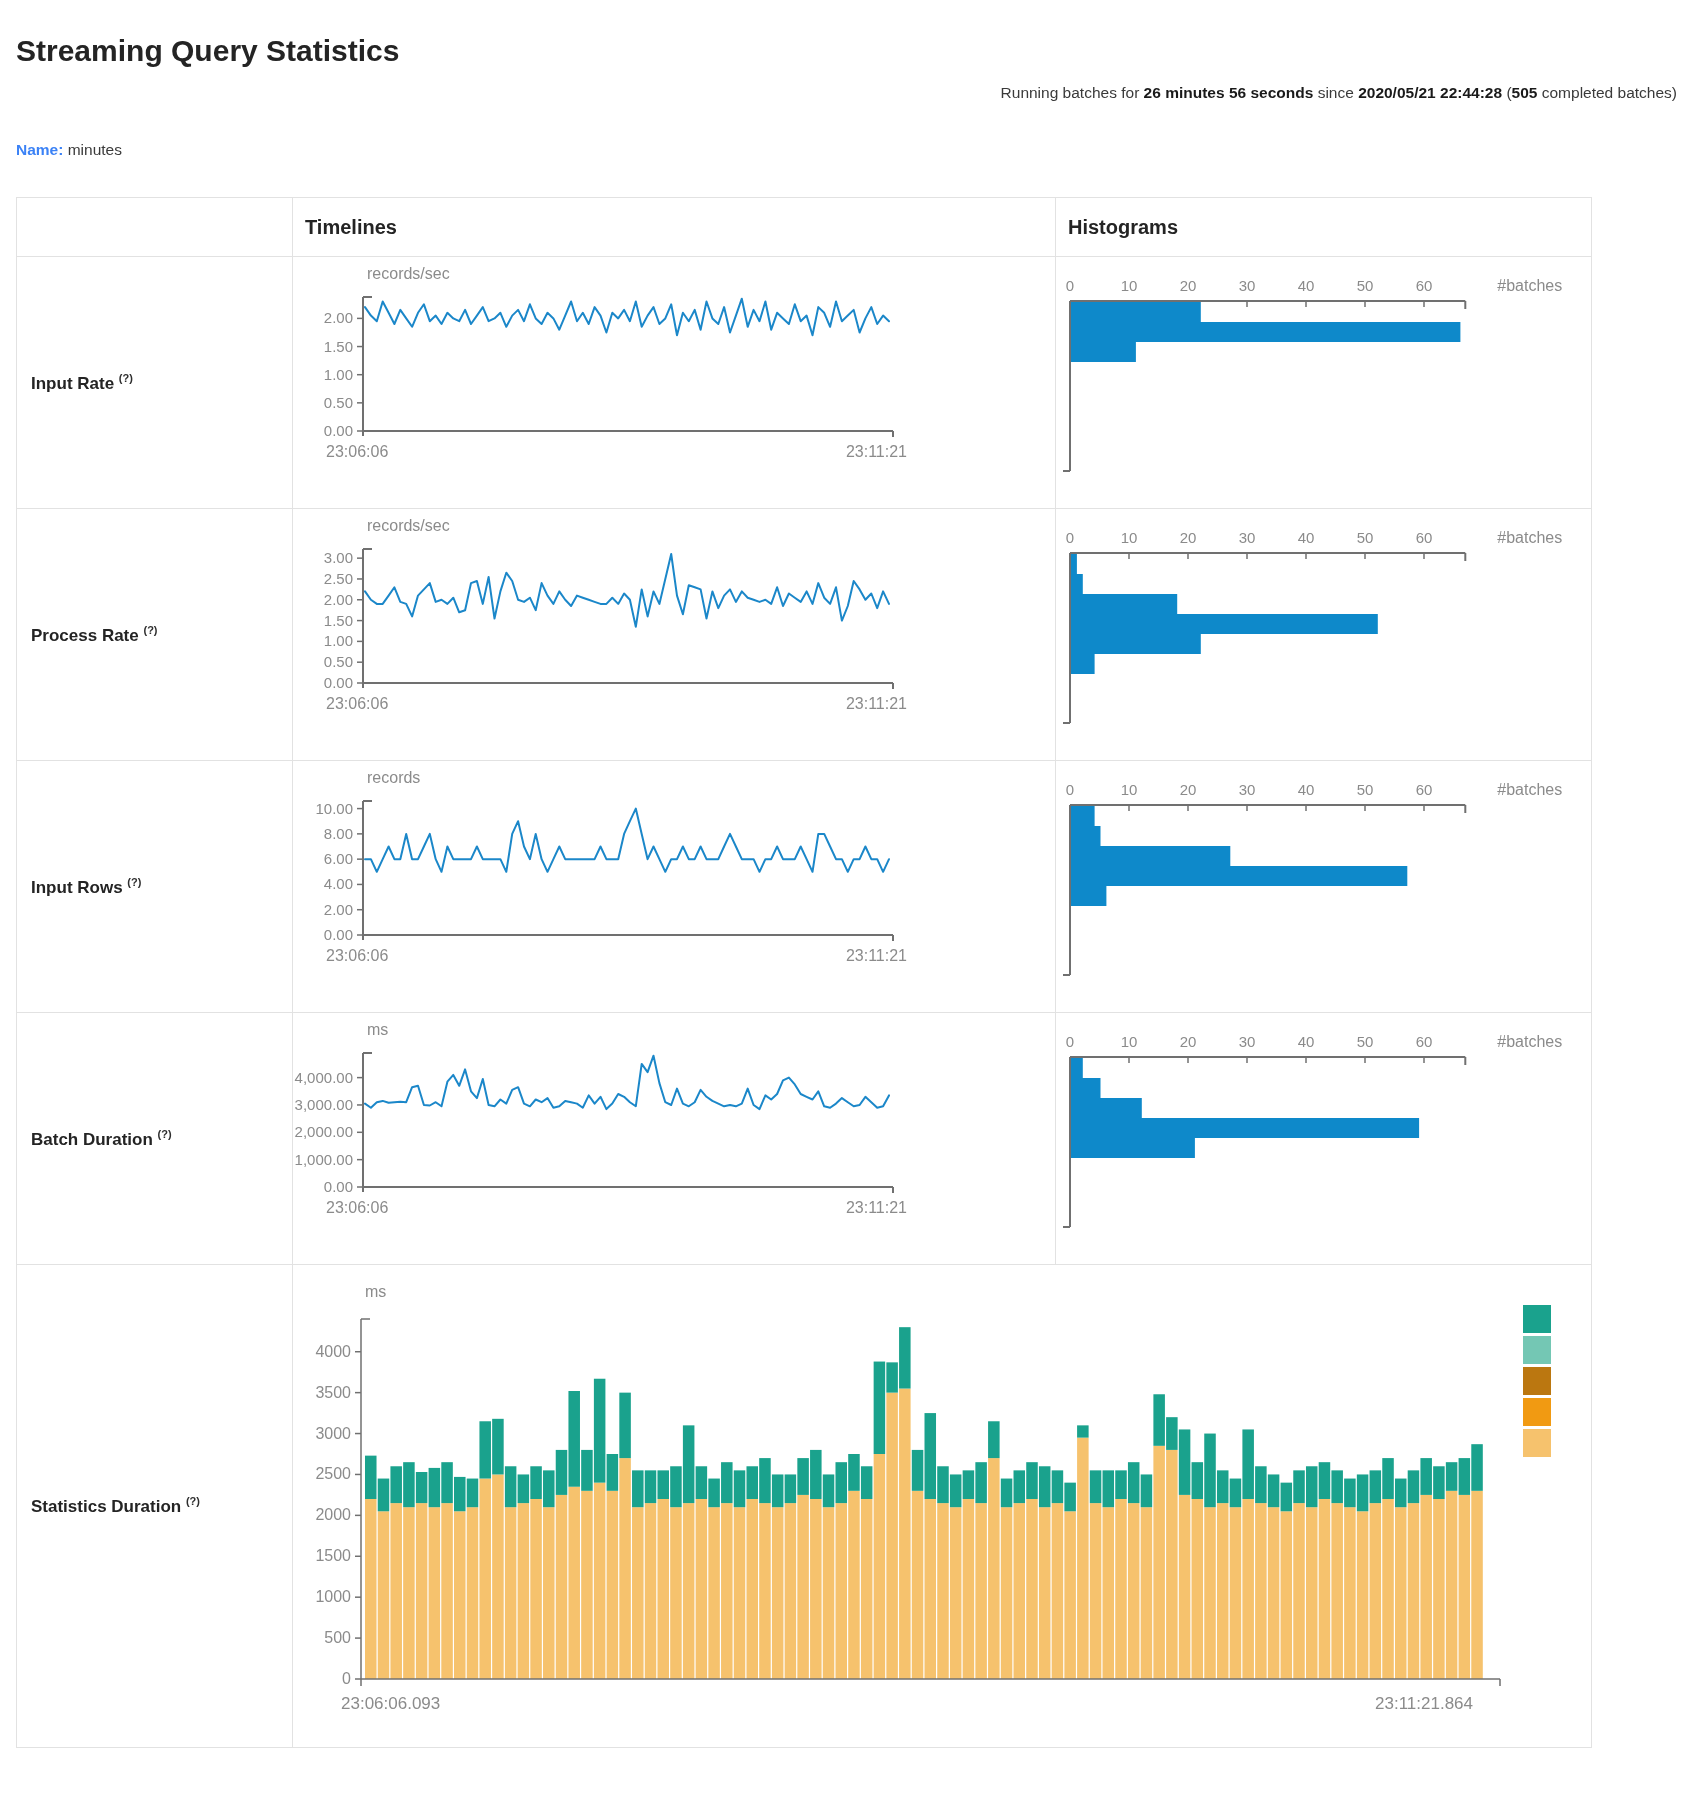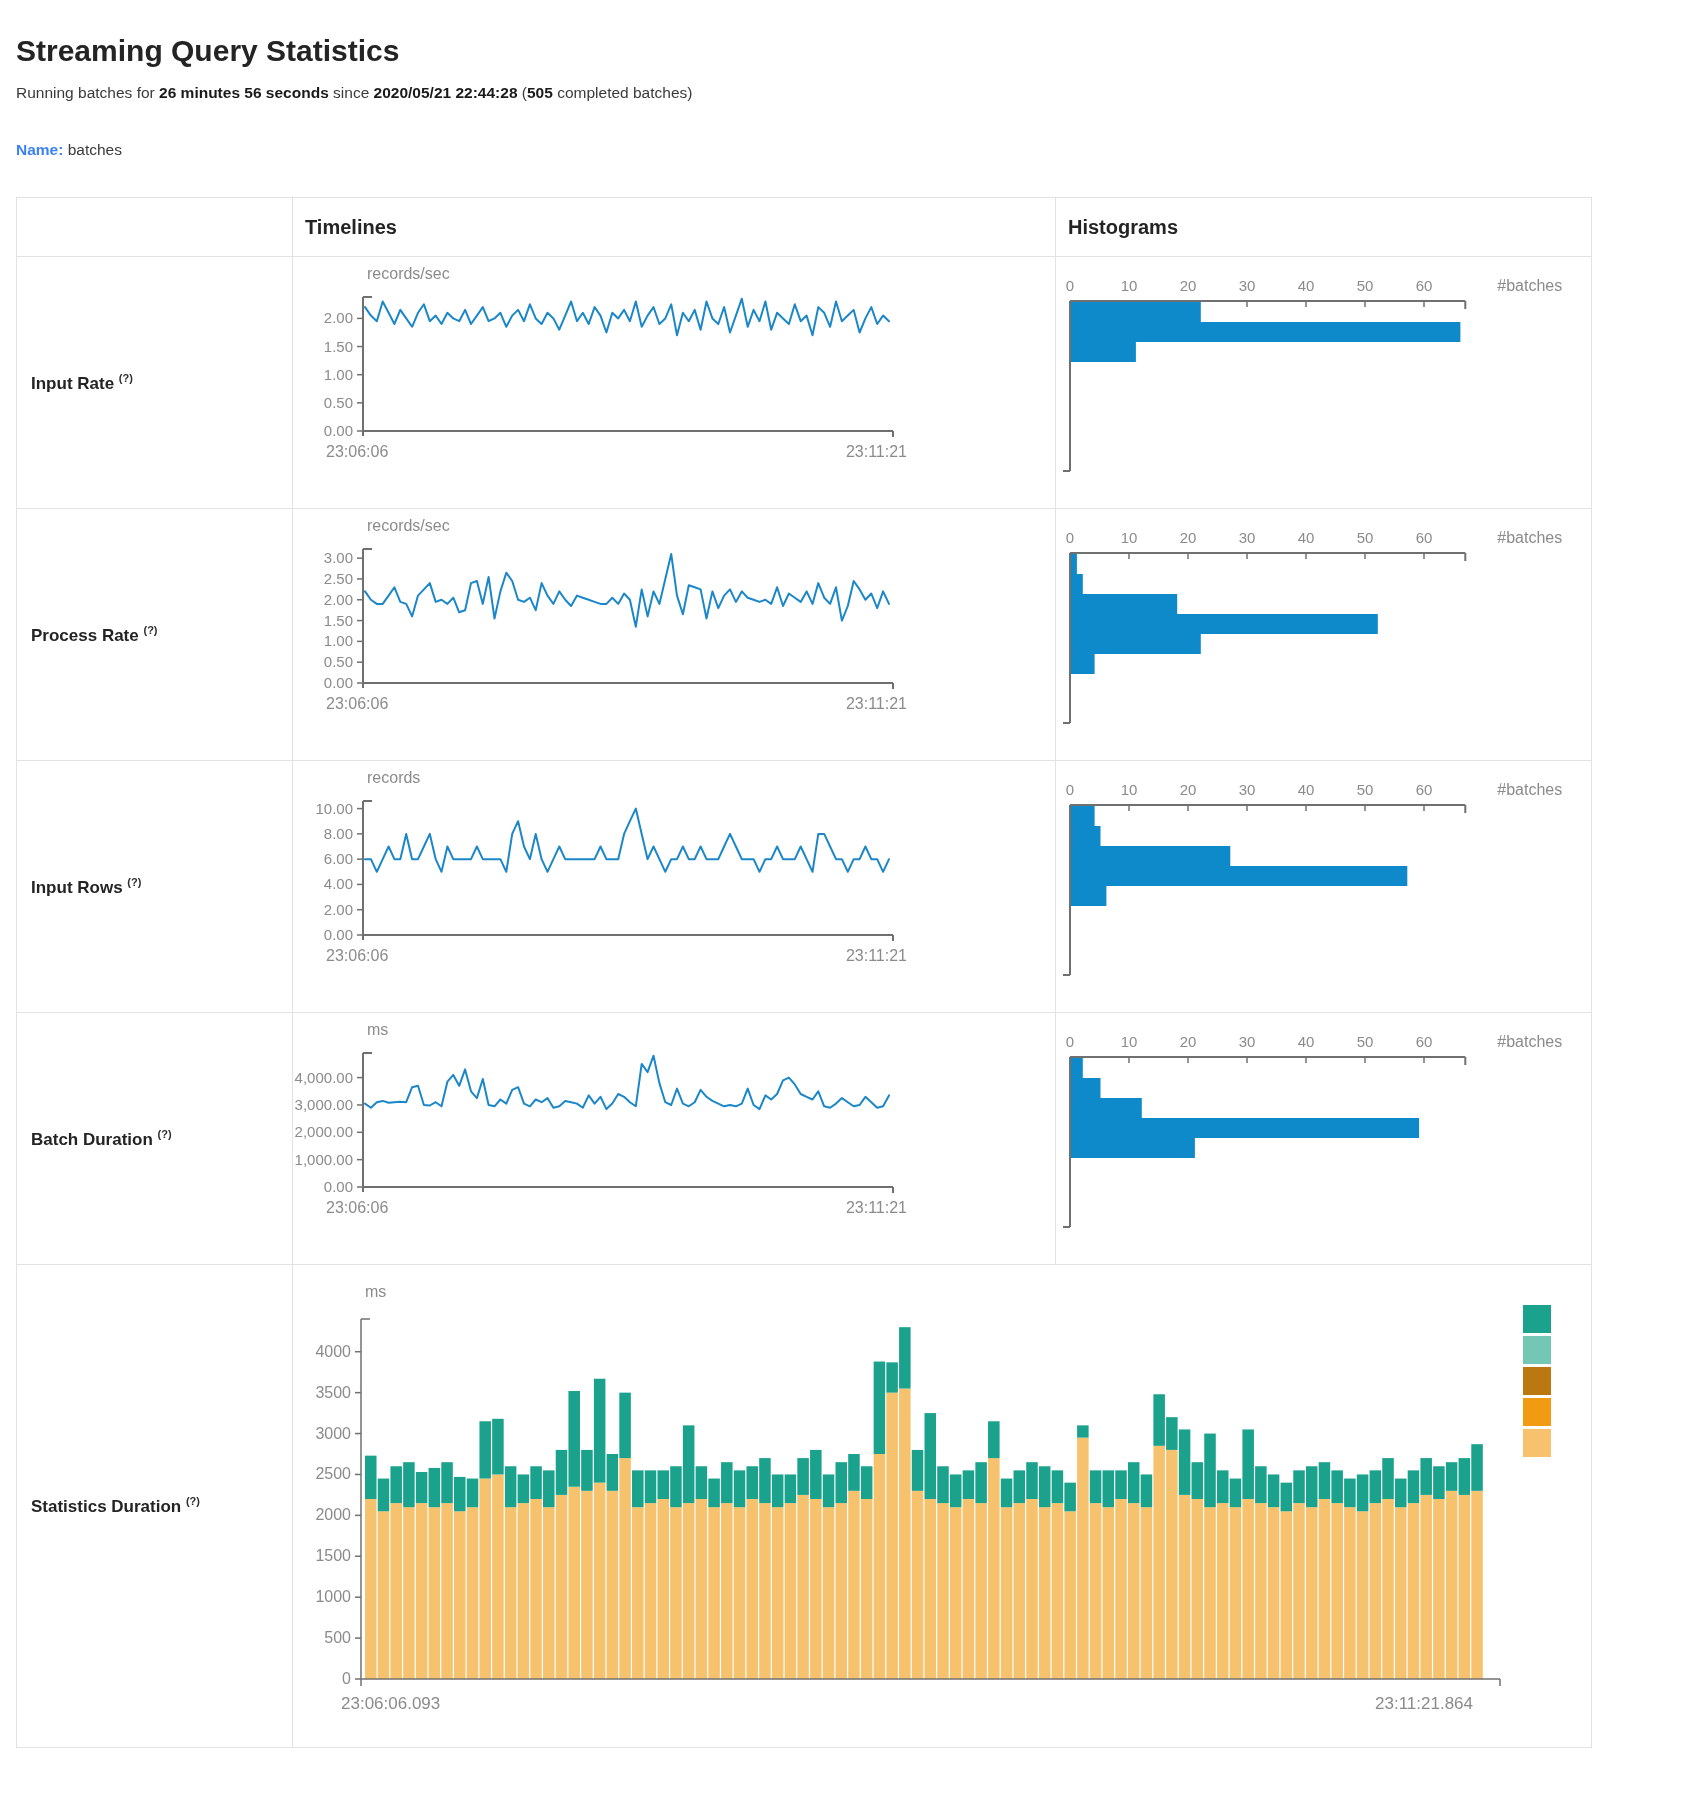--- a/index.html
+++ b/index.html
@@ -1,18 +1,18 @@
 <!DOCTYPE html>
 <html><head>
 <meta charset="utf-8">
 <style>
   html,body{margin:0;padding:0;background:#fff;font-family:"Liberation Sans",sans-serif;color:#333;}
   .page{width:1693px;box-sizing:border-box;padding:24px 16px 20px 16px;}
   h1{font-size:30px;font-weight:700;color:#242424;margin:10px 0 16px 0;}
-  .subtitle{font-size:15.5px;color:#3a3a3a;margin:0 0 34px 0;}
+  .subtitle{font-size:15.5px;color:#3a3a3a;margin:0 0 34px 0;text-align:right;}
   .subtitle b{color:#1a1a1a;}
   .info{font-size:15.5px;color:#3a3a3a;line-height:27px;margin-bottom:34px;}
   .info b{color:#3b82f6;}
   table.stats{border-collapse:collapse;table-layout:fixed;width:1575px;}
   table.stats th, table.stats td{border:1px solid #e2e2e2;}
   thead th{height:58px;text-align:left;vertical-align:middle;font-size:20px;font-weight:700;color:#242424;padding:0 0 0 12px;}
   td.label-cell{padding-left:14px;font-size:17px;font-weight:700;color:#242424;vertical-align:middle;}
   sup.help{font-size:11px;font-weight:700;color:#2e2e2e;cursor:default;}
   td.chart-cell{vertical-align:top;padding:4px 0 0 0;height:247px;}
   td.op-cell{vertical-align:top;padding:14px 0 0 0;position:relative;height:468px;}
@@ -23,21 +23,21 @@
 </head>
 <body>
 
 <div class="page">
 
   <h1>Streaming Query Statistics</h1>
 
   <p class="subtitle"><span>Running batches for </span><b>26 minutes 56 seconds</b><span> since </span><b>2020/05/21 22:44:28</b><span> (</span><b>505</b><span> completed batches)</span></p>
 
   <div class="info">
-    <div><b>Name:</b> <span>batches</span></div>
+    <div><b>Name:</b> <span>minutes</span></div>
   </div>
 
   <table class="stats">
     <colgroup>
         <col style="width:276px">
         <col style="width:763px">
         <col style="width:536px">
       </colgroup>
     <thead>
       <tr>

